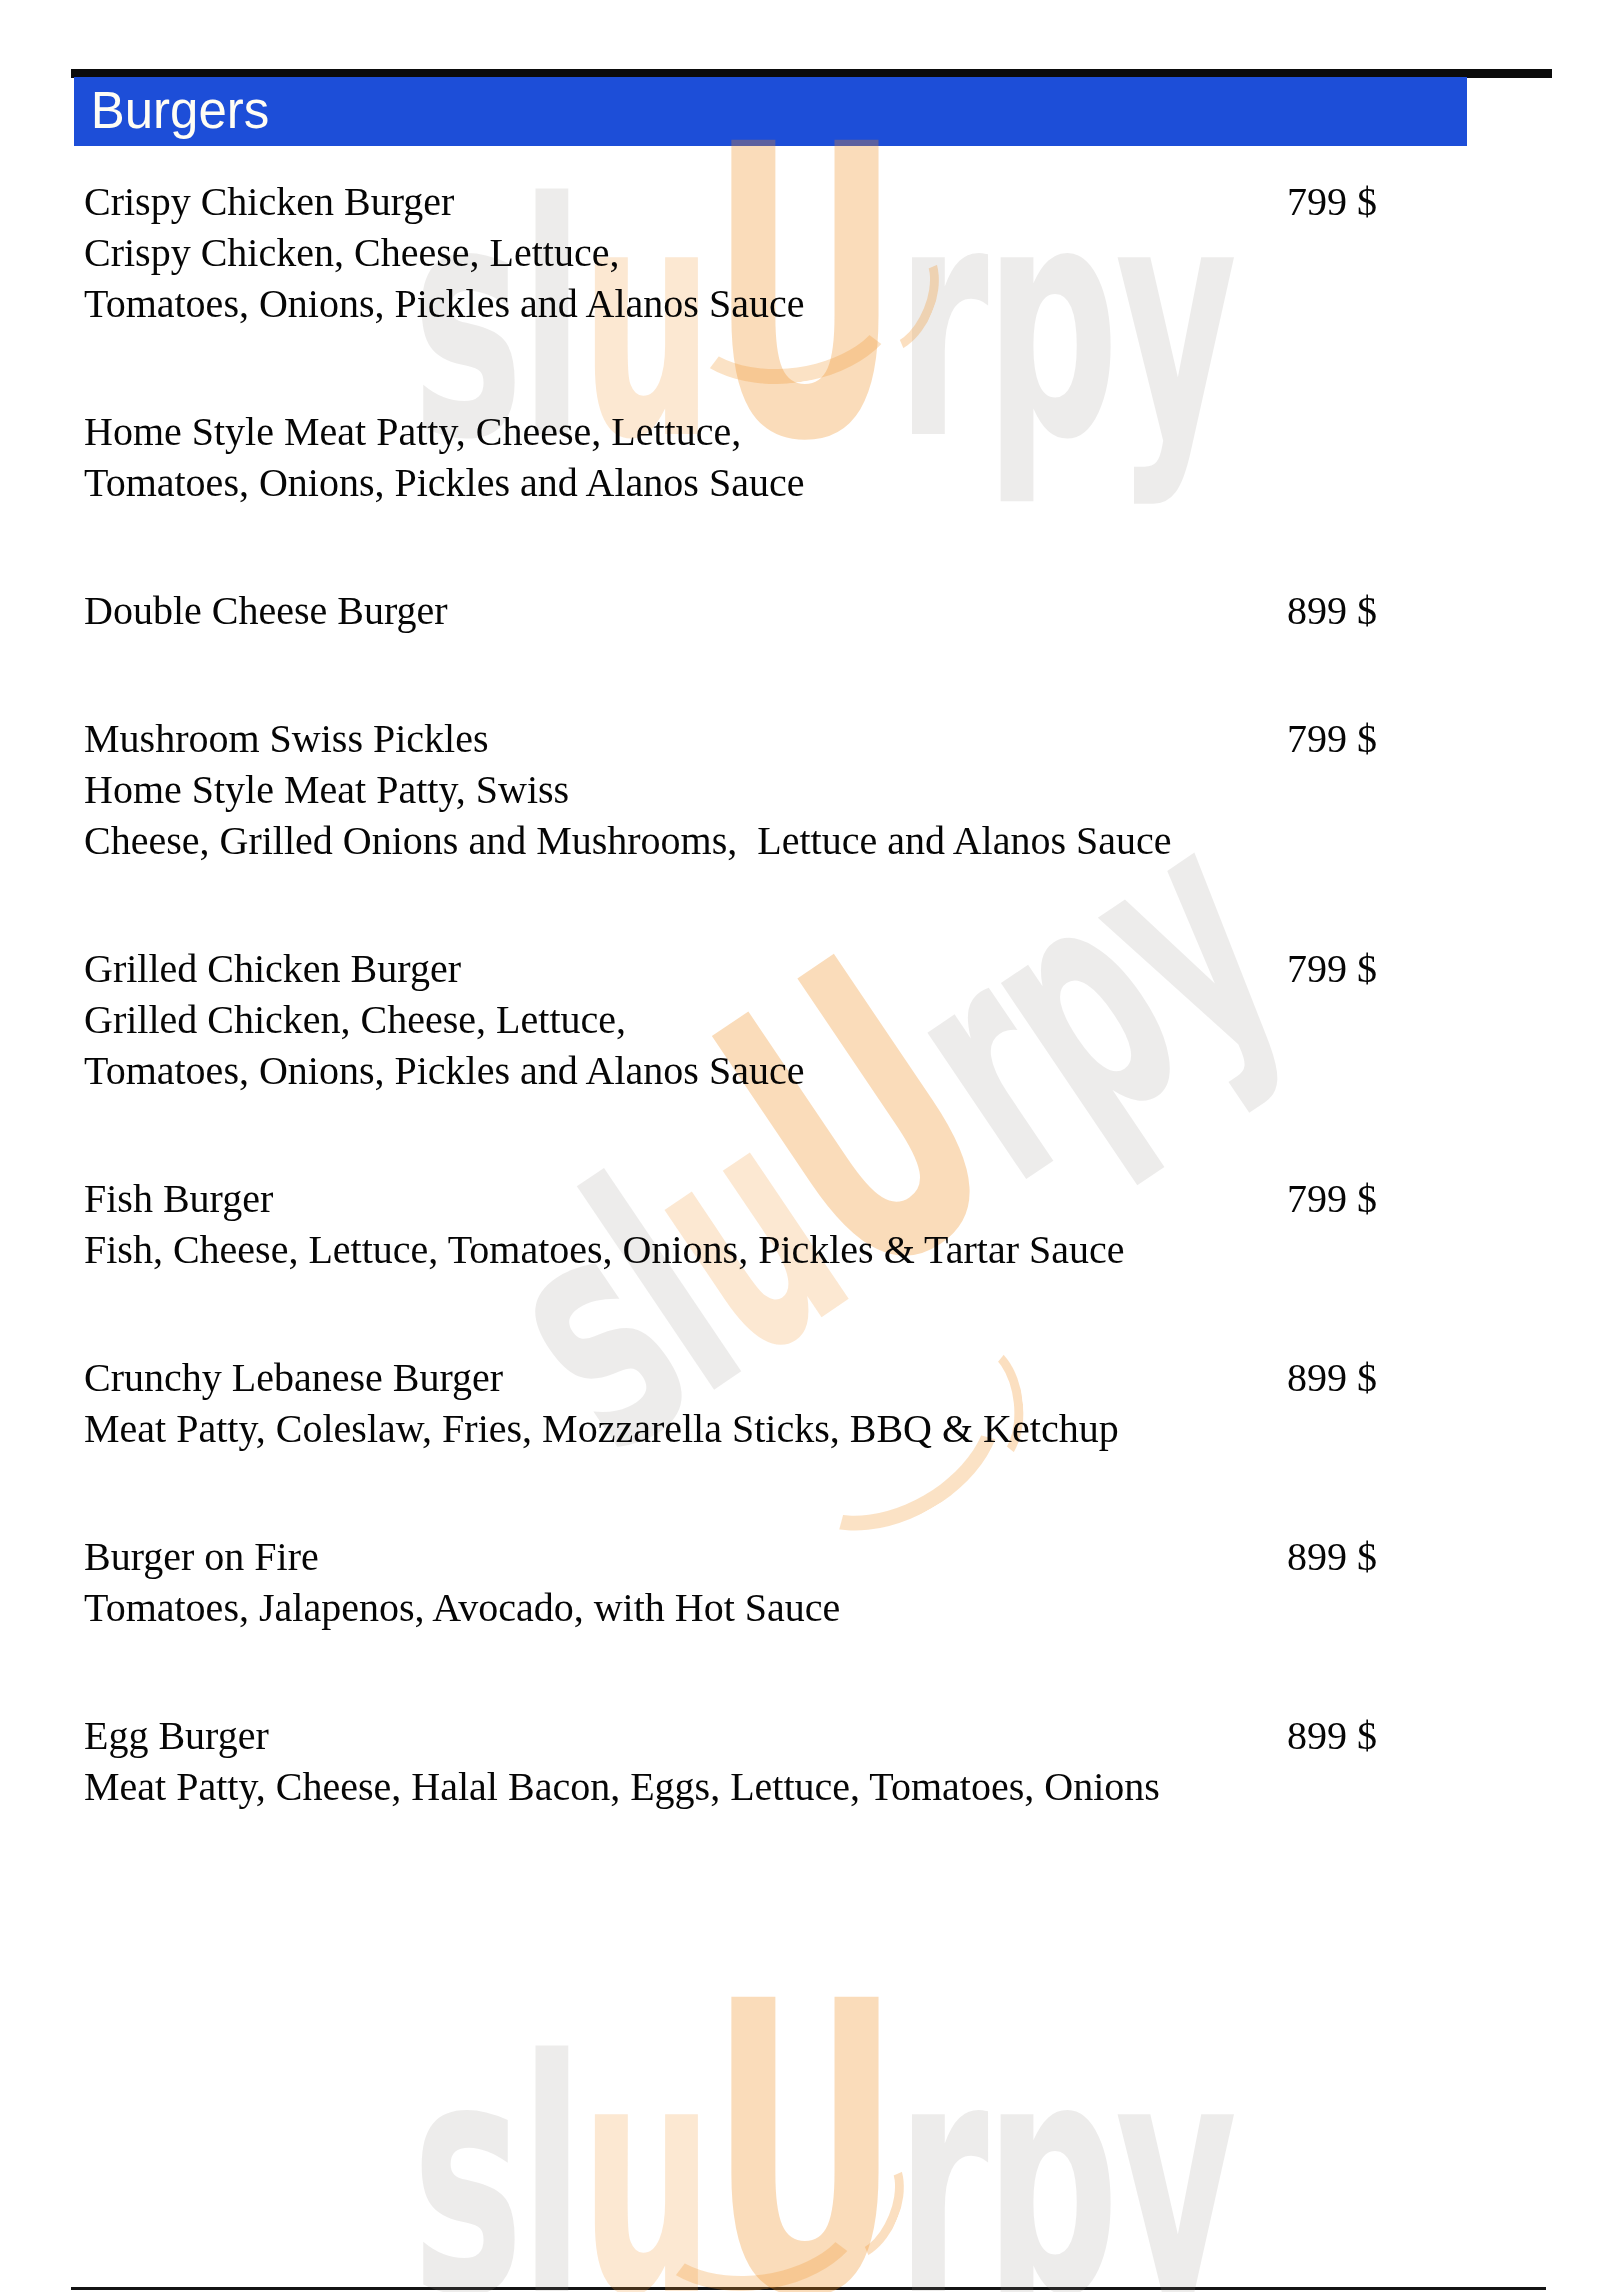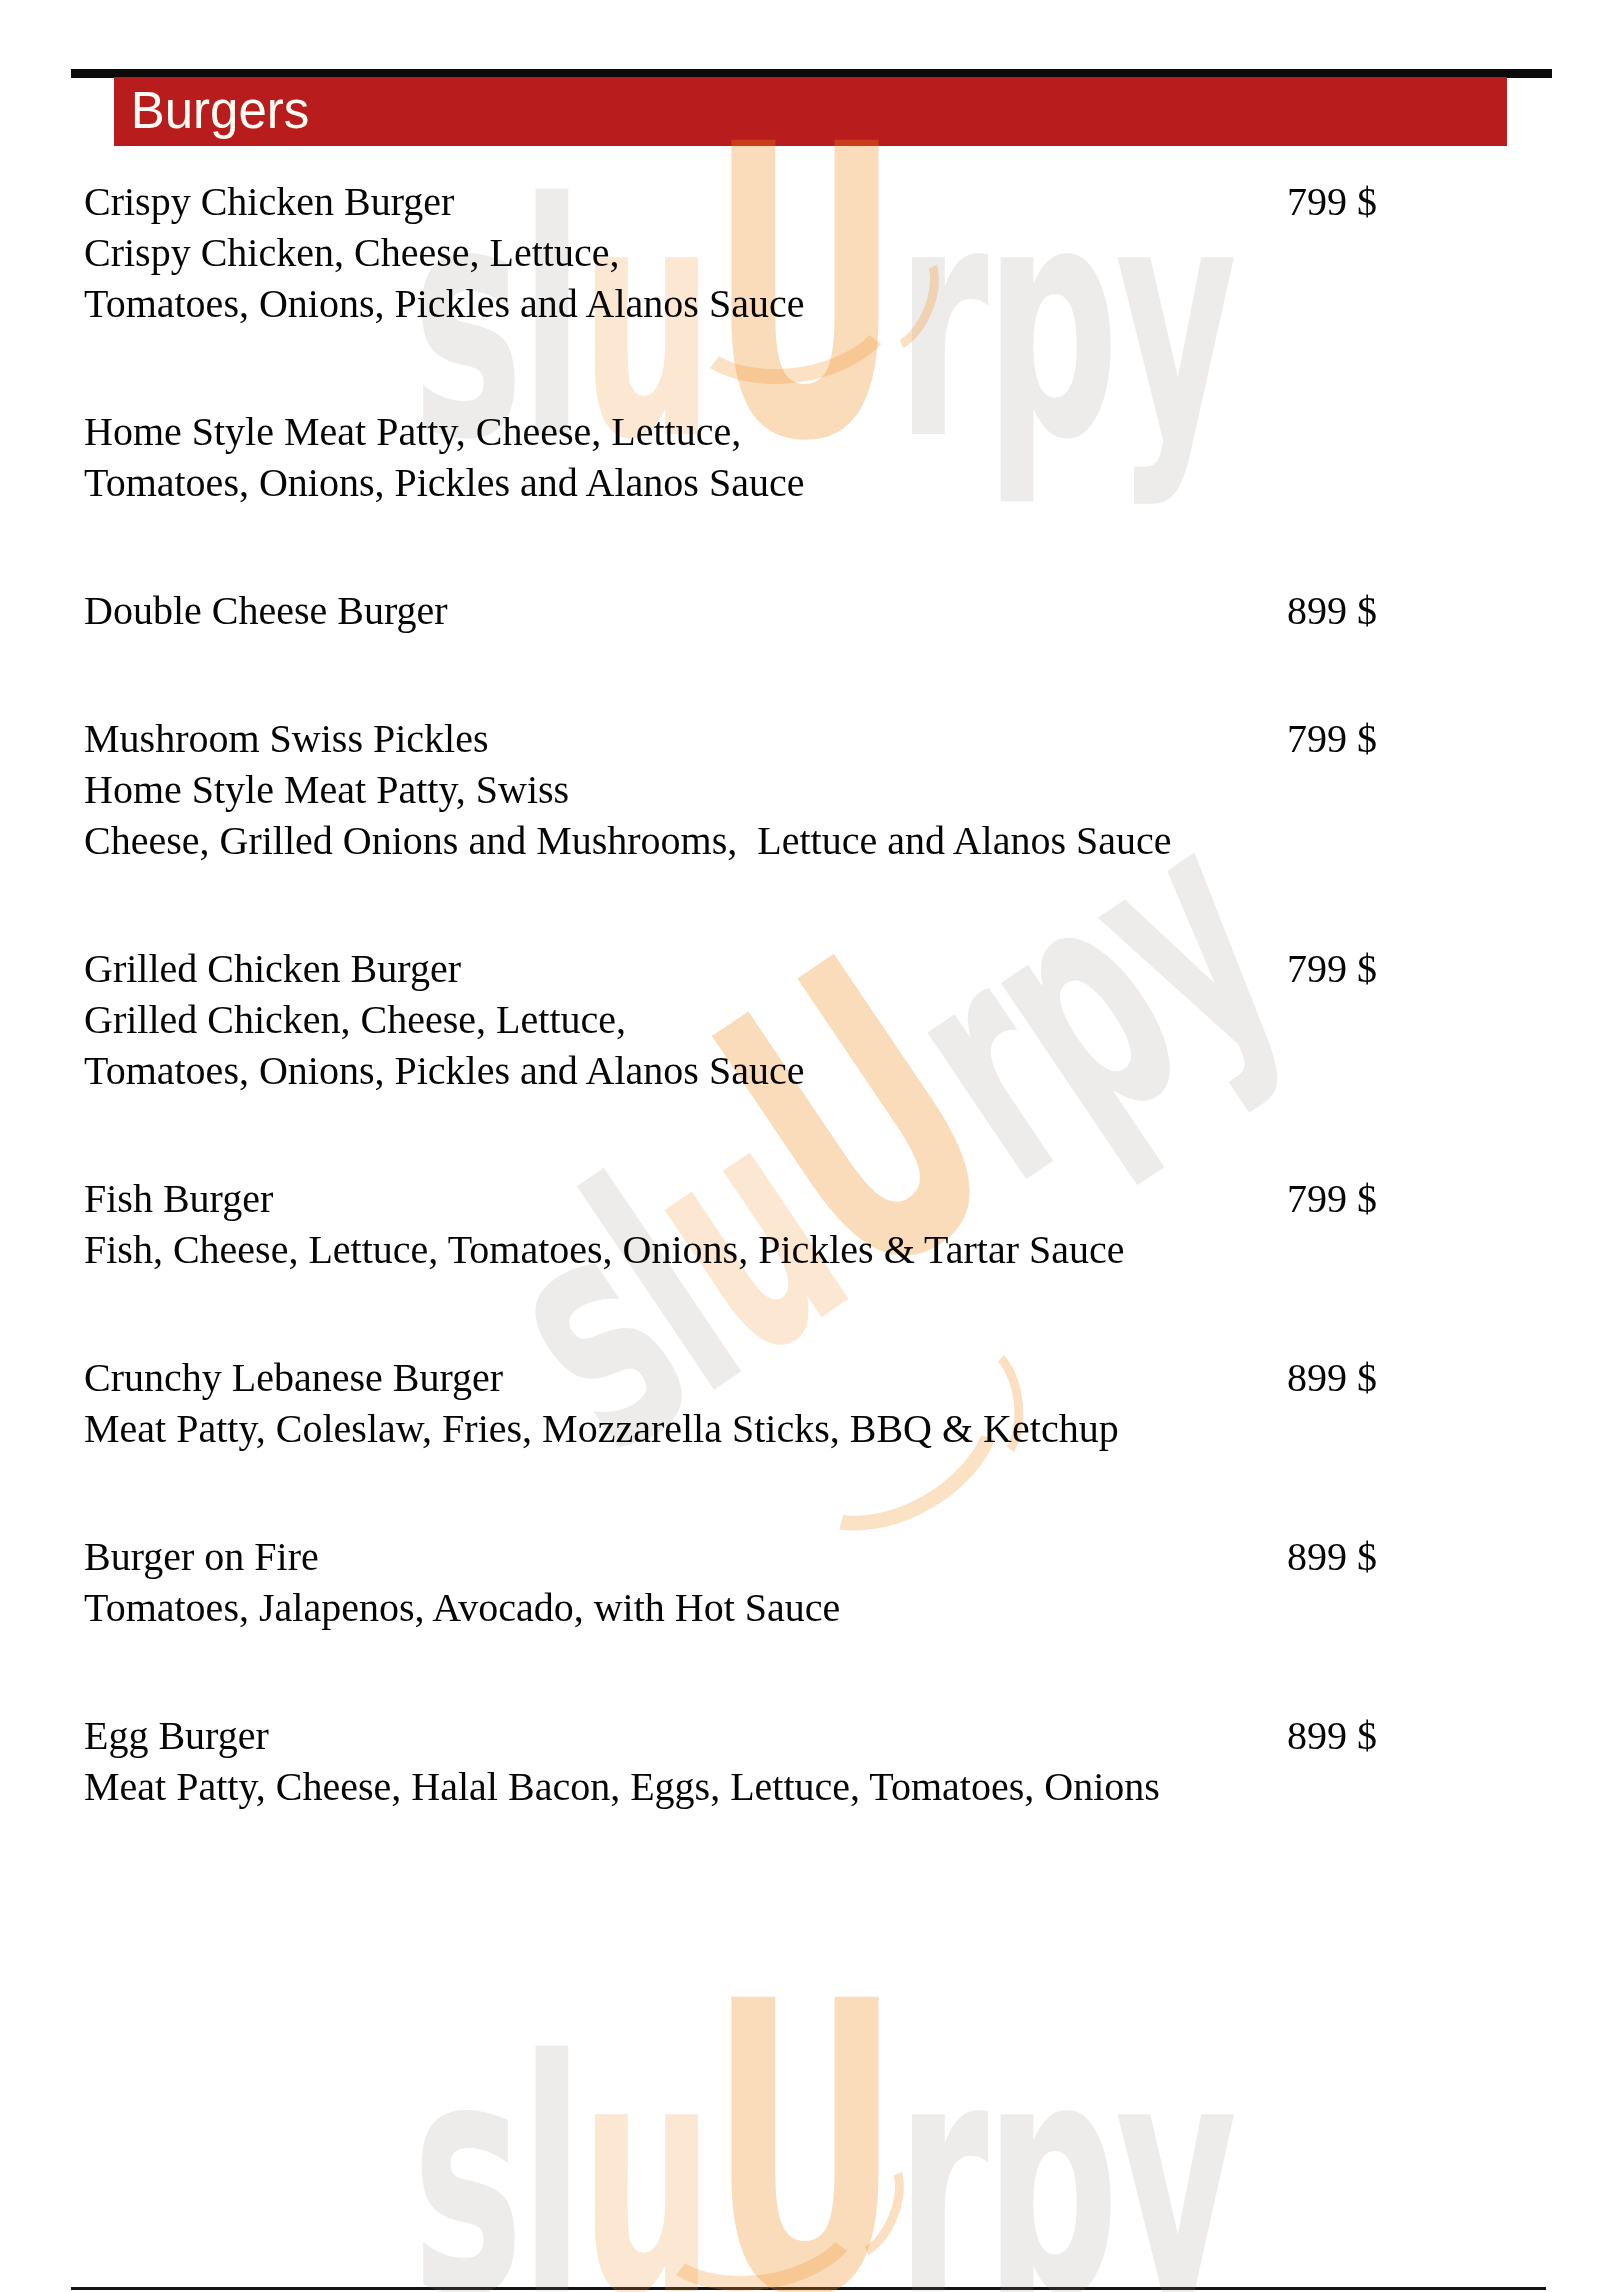--- a/index.html
+++ b/index.html
@@ -71,21 +71,21 @@
   .smile-bottom { left:642px; top:2142px; width:196px; height:118px; transform:rotate(-8deg); }
   .accent-bottom{ left:828px; top:2147px; width:54px; height:98px; transform:rotate(22deg); }
 </style>
 </head>
 <body>
 
 <div class="page">
 
   <div class="top-rule"></div>
 
-  <div class="section-band" style="background: #b91c1c; margin-left: 40px;">
+  <div class="section-band" style="background: #1d4ed8;">
     <span class="section-title">Burgers</span>
   </div>
 
   <div class="wm wm-top"><span class="g">sl</span><span class="o1">u</span><span class="o2">U</span><span class="g">rpy</span></div>
   <div class="smile smile-top"></div>
   <div class="smile-accent accent-top"></div>
 
   <div class="wm wm-middle"><span class="g">sl</span><span class="o1">u</span><span class="o2">U</span><span class="g">rpy</span></div>
   <div class="smile smile-mid"></div>
   <div class="smile-accent accent-mid"></div>

